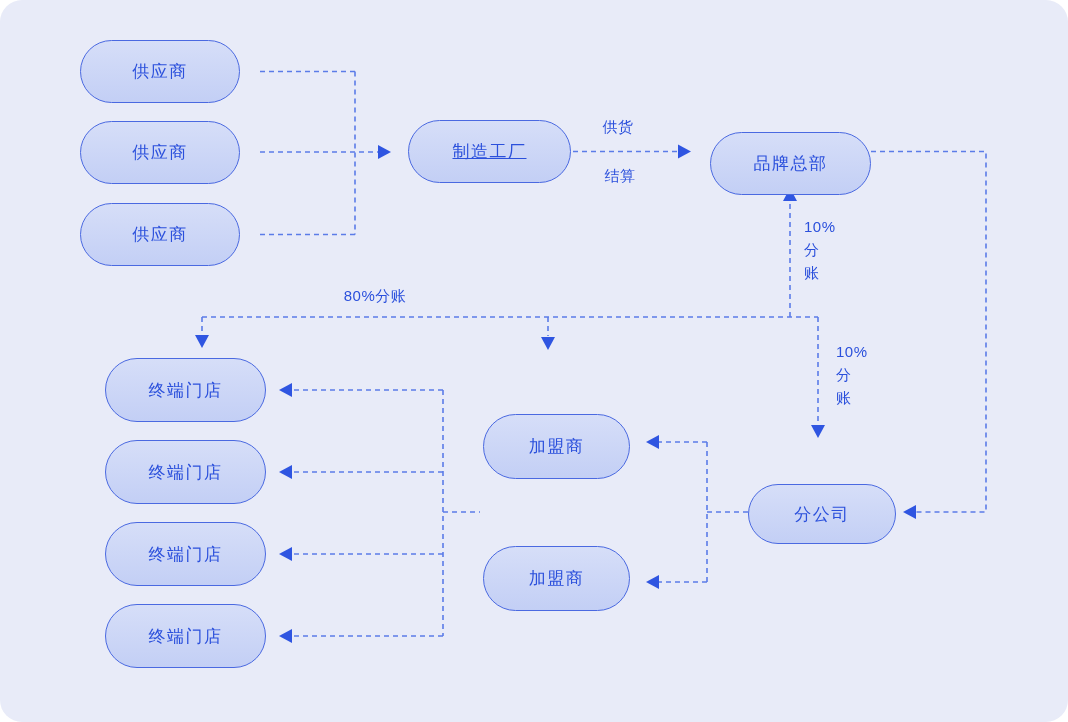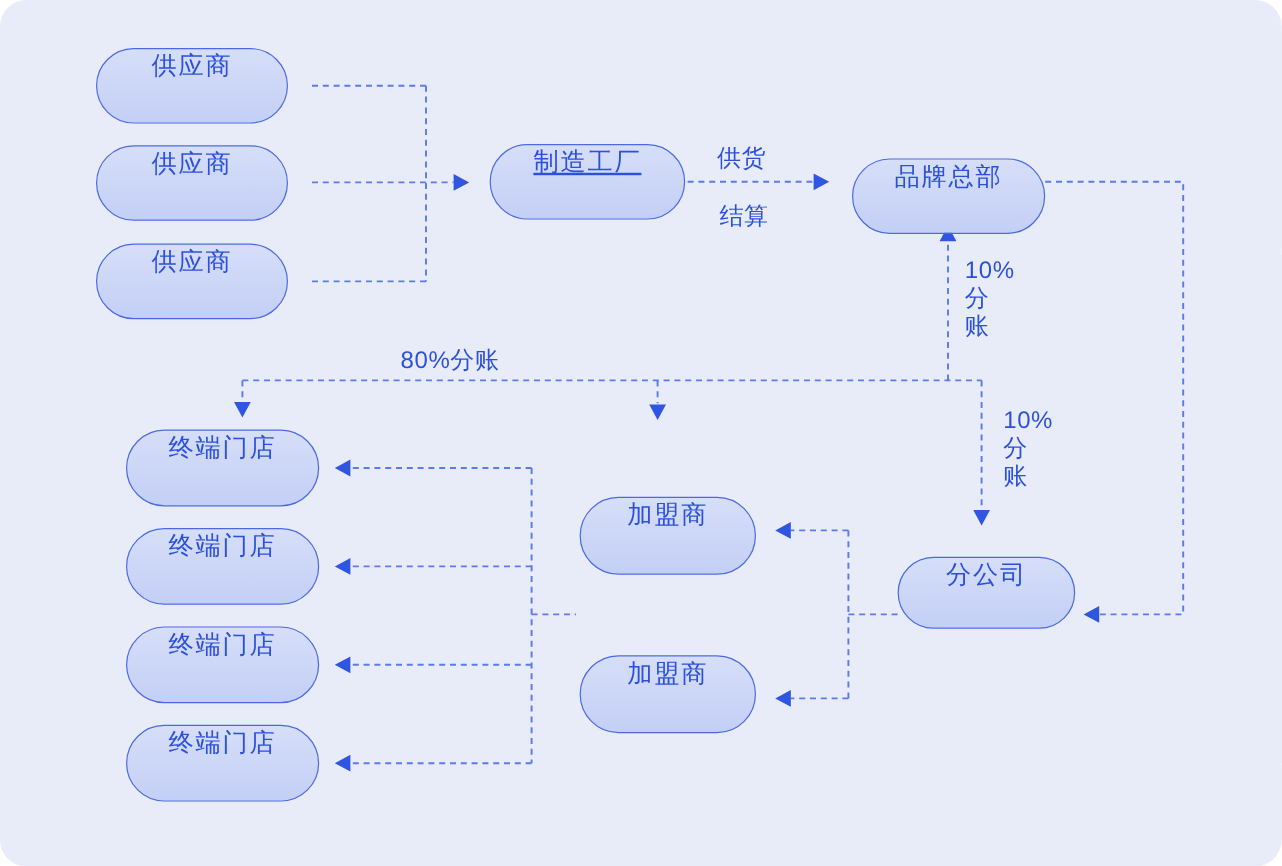--- a/index.html
+++ b/index.html
@@ -36,33 +36,34 @@
     stroke-width: 1.6;
     stroke-dasharray: 5 4;
   }
   .arrowhead {
     fill: var(--arrow);
     stroke: none;
   }
   .node {
     position: absolute;
     display: flex;
+    align-items: center;
     justify-content: center;
     background: linear-gradient(180deg, var(--node-fill-top) 0%, var(--node-fill-bottom) 100%);
     border: 1.5px solid var(--node-border);
     border-radius: 33px;
     color: var(--node-text);
-    font-size: 21px;
+    font-size: 17px;
     font-weight: 500;
     letter-spacing: 1.5px;
   }
   .edge-label {
     position: absolute;
     color: var(--node-text);
-    font-size: 20px;
+    font-size: 15px;
     font-weight: 400;
     text-align: center;
     letter-spacing: 0.5px;
   }
   .edge-label.vertical {
     text-align: left;
     white-space: pre-line;
     line-height: 23px;
   }
 </style>
@@ -186,21 +187,21 @@
     <span>终端门店</span>
   </div>
 
   <div class="node" style="left:483px; top:414px; width:147px; height:65px;">
     <span>加盟商</span>
   </div>
   <div class="node" style="left:483px; top:546px; width:147px; height:65px;">
     <span>加盟商</span>
   </div>
 
-  <div class="node" style="left:748px; top:464px; width:148px; height:60px;">
+  <div class="node" style="left:748px; top:484px; width:148px; height:60px;">
     <span>分公司</span>
   </div>
 
   <div class="edge-label" style="left:585px; top:118px; width:66px;">供货</div>
   <div class="edge-label" style="left:587px; top:167px; width:66px;">结算</div>
   <div class="edge-label" style="left:325px; top:287px; width:100px;">80%分账</div>
   <div class="edge-label vertical" style="left:804px; top:215px; width:44px;">10%
 分
 账</div>
   <div class="edge-label vertical" style="left:836px; top:340px; width:44px;">10%

